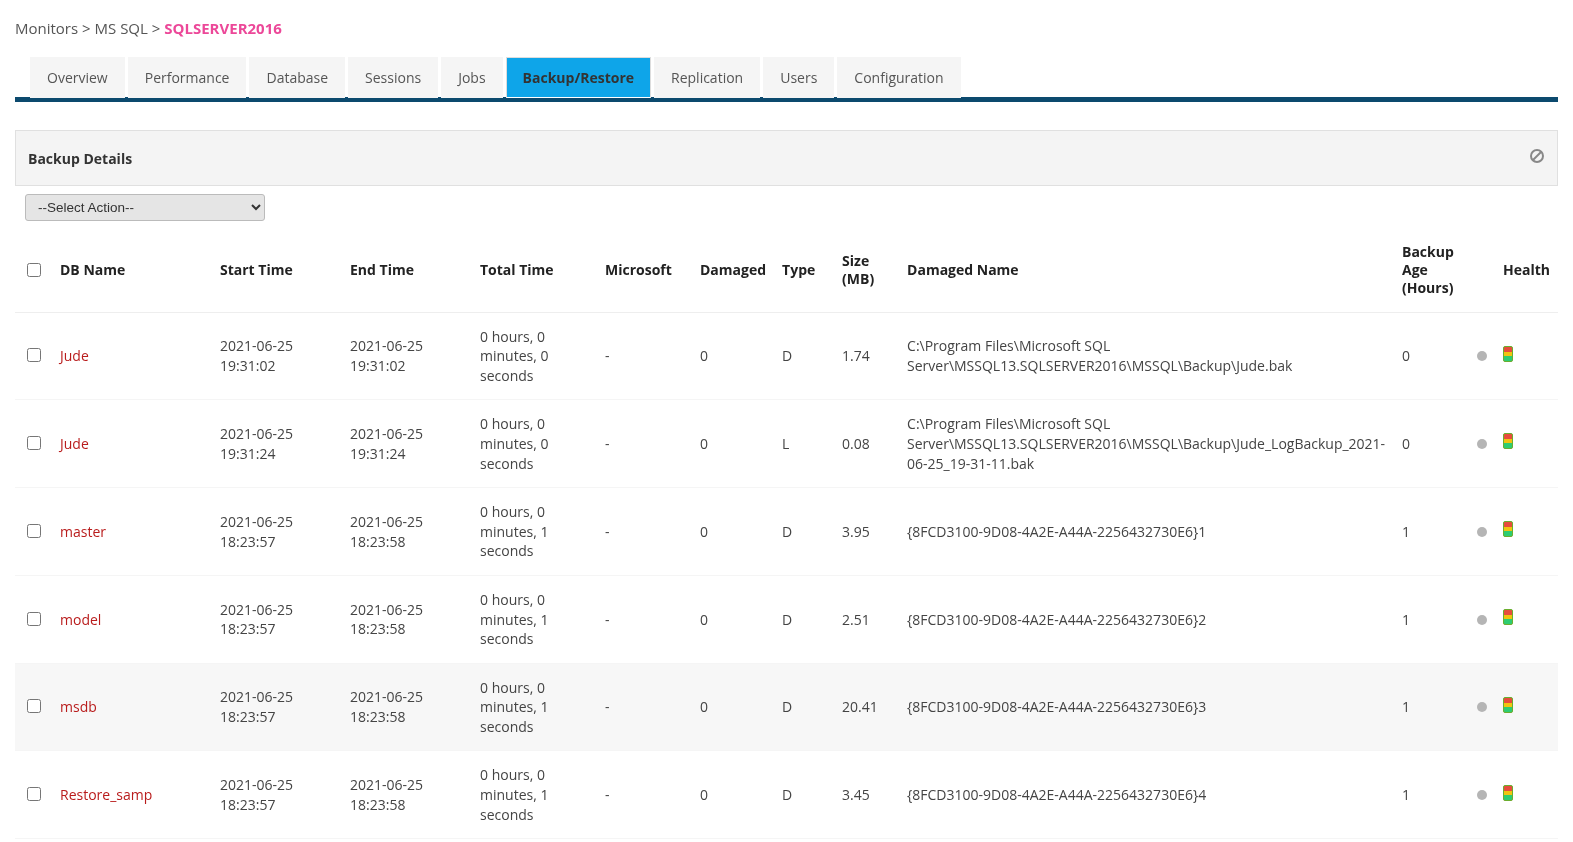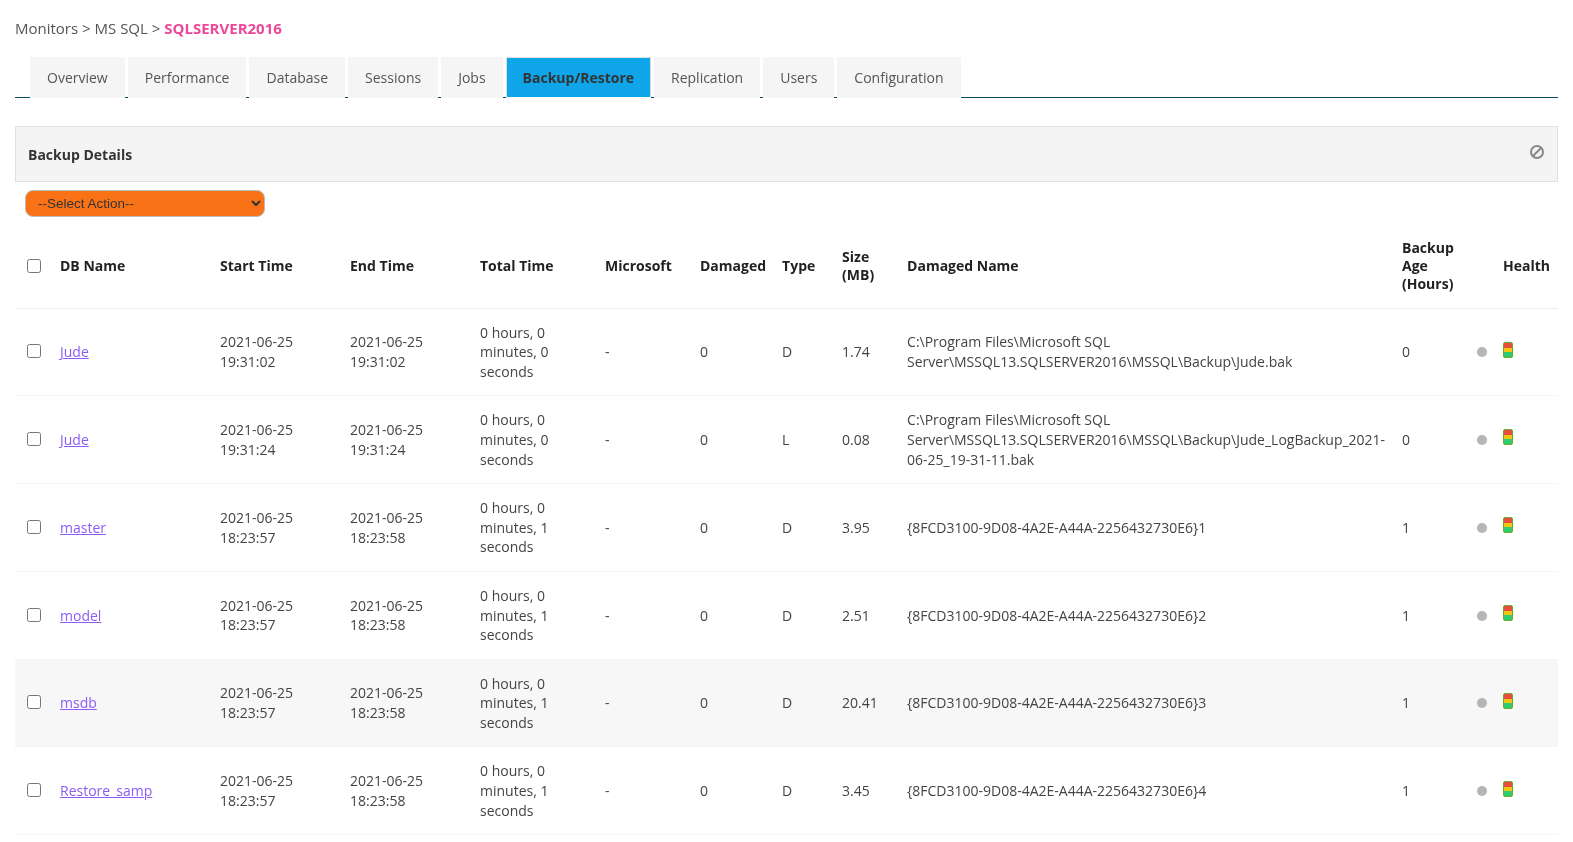--- a/index.html
+++ b/index.html
@@ -12,21 +12,21 @@
     background: #fff;
   }
   .breadcrumb {
     padding: 18px 0 18px 0;
     color: #555;
     font-size: 15px;
   }
   .breadcrumb strong { font-weight: 700; color: #ec4899; }
   .tabs {
     display: flex;
-    border-bottom: 1px solid #0c4a6e;
+    border-bottom: 5px solid #0c4a6e;
     padding-left: 15px;
   }
   .tab {
     padding: 10px 16px;
     color: #555;
     background: #f5f5f5;
     border: 1px solid transparent;
     margin-right: 3px;
     cursor: pointer;
     font-size: 14px;
@@ -55,22 +55,22 @@
     color: #888;
     font-size: 16px;
   }
   .action-bar {
     padding: 8px 10px;
   }
   select.action {
     font-size: 13.5px;
     padding: 4px 30px 4px 8px;
     border: 1px solid #bbb;
-    border-radius: 8px;
-    background: #f97316;
+    border-radius: 3px;
+    background: #e5e5e5;
     color: #333;
     appearance: auto;
     min-width: 240px;
   }
   table.data {
     width: 100%;
     border-collapse: collapse;
     font-size: 14px;
   }
   table.data th {
@@ -87,22 +87,21 @@
     padding: 14px 8px;
     color: #444;
     vertical-align: middle;
     border-bottom: 1px solid #f5f5f5;
     line-height: 1.4;
   }
   table.data tr.highlight td {
     background: #f7f7f7;
   }
   .dbname {
-    color: #8b5cf6;
-    text-decoration: underline;
+    color: #b91c1c;
     cursor: pointer;
   }
   .col-check { width: 34px; text-align:left; padding-left:12px;}
   .col-db { width: 160px; margin-left: 16px; }
   .col-start { width: 130px; }
   .col-end { width: 130px; }
   .col-total { width: 125px; }
   .col-exp { width: 95px; }
   .col-dmg { width: 80px; }
   .col-type { width: 60px; }

